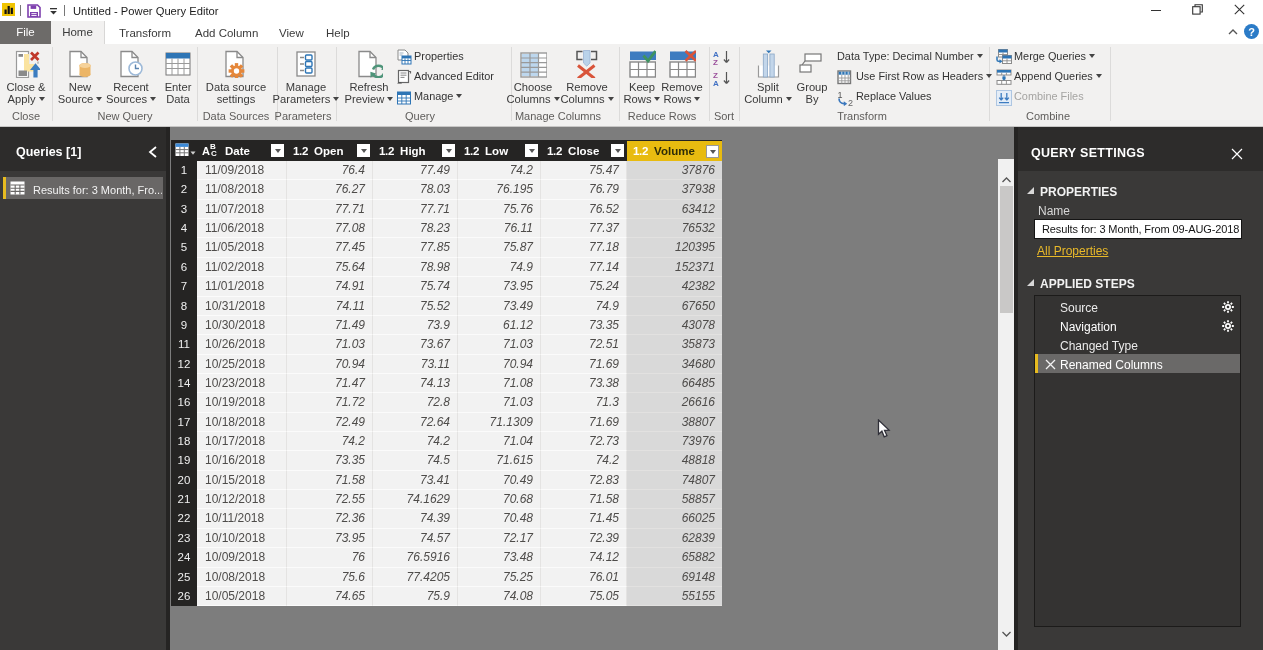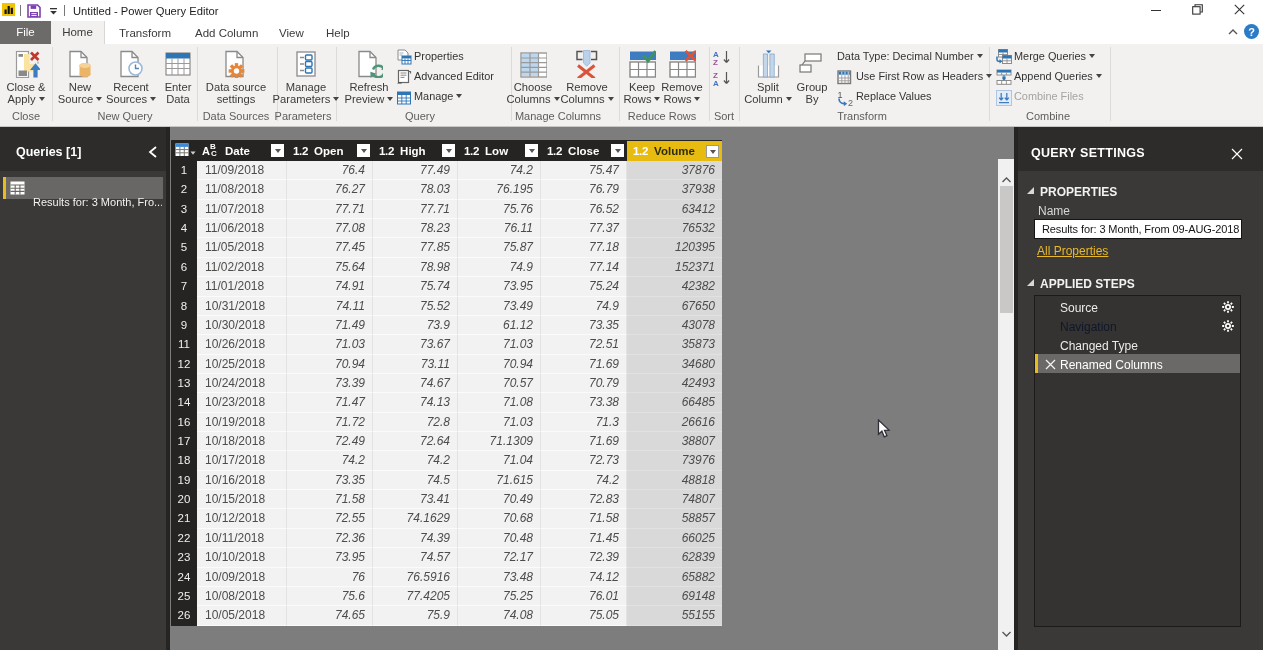--- a/index.html
+++ b/index.html
@@ -281,21 +281,21 @@
 <div class="a" style="left:16px;top:145px;font-size:12.5px;font-weight:bold;color:#fff">Queries [1]</div>
 <svg class="a" style="left:148px;top:146px" width="10" height="12">
 <path d="M8 1 L2 6 L8 11" fill="none" stroke="#fff" stroke-width="1.8"></path>
   </svg>
 <div class="a" style="left:3px;top:177px;width:160px;height:22px;background:#696766"></div>
 <div class="a" style="left:3px;top:177px;width:3px;height:22px;background:#e7bb20"></div>
 <svg class="a" style="left:10px;top:181px" width="15" height="14" viewBox="0 0 15 14">
 <rect x="0.5" y="0.5" width="14" height="13" fill="#fff"></rect>
 <path d="M0.5 4 h14 M0.5 7.2 h14 M0.5 10.4 h14 M5.2 4 v9.5 M9.9 4 v9.5" stroke="#696766" stroke-width="1.1"></path>
 </svg>
-<div class="a" style="left:33px;top:196px;font-size:11px;color:#f2f2f2;white-space:nowrap;width:129px;overflow:hidden">Results for: 3 Month, Fro...</div>
+<div class="a" style="left:33px;top:184px;font-size:11px;color:#f2f2f2;white-space:nowrap;width:129px;overflow:hidden">Results for: 3 Month, Fro...</div>
 <div class="a" style="left:171px;top:140px;display:flex">
     <div class="hcell" style="width:26px">
       <svg width="21" height="15" viewBox="0 0 21 15" style="margin-left:4px">
         <rect x="0.5" y="0.5" width="13" height="12.5" fill="#fff"></rect>
         <rect x="0.5" y="0.5" width="13" height="3.4" fill="#3c8ad8"></rect>
         <path d="M0.5 6.6 h13 M0.5 9.8 h13 M4.9 3.9 v9.1 M9.3 3.9 v9.1" stroke="#777" stroke-width="1"></path>
         <path d="M15.5 8.5 h5 l-2.5 3.2 z" fill="#cfcfcf"></path>
       </svg>
     </div>
     <div class="hcell" style="width:90px">
@@ -437,29 +437,20 @@
       <div class="cell num vol" style="width:95px;line-height:18px">35873</div>
     </div>
     <div style="display:flex;height:19.36px">
       <div class="cell rn" style="width:26px;line-height:19px">12</div>
       <div class="cell dt" style="width:90px;line-height:18px">10/25/2018</div>
       <div class="cell num" style="width:86px;line-height:18px">70.94</div>
       <div class="cell num" style="width:85px;line-height:18px">73.11</div>
       <div class="cell num" style="width:83px;line-height:18px">70.94</div>
       <div class="cell num" style="width:86px;line-height:18px">71.69</div>
       <div class="cell num vol" style="width:95px;line-height:18px">34680</div>
-    </div>
-    <div style="display:flex;height:19.36px">
-      <div class="cell rn" style="width:26px;line-height:19px">13</div>
-      <div class="cell dt" style="width:90px;line-height:18px">10/24/2018</div>
-      <div class="cell num" style="width:86px;line-height:18px">73.39</div>
-      <div class="cell num" style="width:85px;line-height:18px">74.67</div>
-      <div class="cell num" style="width:83px;line-height:18px">70.57</div>
-      <div class="cell num" style="width:86px;line-height:18px">70.79</div>
-      <div class="cell num vol" style="width:95px;line-height:18px">42493</div>
     </div>
     <div style="display:flex;height:19.36px">
       <div class="cell rn" style="width:26px;line-height:19px">14</div>
       <div class="cell dt" style="width:90px;line-height:18px">10/23/2018</div>
       <div class="cell num" style="width:86px;line-height:18px">71.47</div>
       <div class="cell num" style="width:85px;line-height:18px">74.13</div>
       <div class="cell num" style="width:83px;line-height:18px">71.08</div>
       <div class="cell num" style="width:86px;line-height:18px">73.38</div>
       <div class="cell num vol" style="width:95px;line-height:18px">66485</div>
     </div>
@@ -590,21 +581,21 @@
 <div class="a" style="left:1060px;top:300.8px;font-size:12px;color:#ebebeb">Source</div>
 <svg class="a" style="left:1222px;top:301.3px" width="12" height="12" viewBox="0 0 12 12">
     <g fill="#fff">
       <circle cx="6" cy="6" r="3"></circle>
       <g stroke="#fff" stroke-width="1.8">
         <path d="M6 2.2 v-2 M6 9.8 v2 M2.2 6 h-2 M9.8 6 h2 M3.3 3.3 L1.9 1.9 M8.7 8.7 l1.4 1.4 M8.7 3.3 l1.4 -1.4 M3.3 8.7 L1.9 10.1"></path>
       </g>
       <circle cx="6" cy="6" r="1.3" fill="#343332"></circle>
     </g>
   </svg>
-<div class="a" style="left:1060px;top:319.9px;font-size:12px;color:#0f172a">Navigation</div>
+<div class="a" style="left:1060px;top:319.9px;font-size:12px;color:#ffffff">Navigation</div>
 <svg class="a" style="left:1222px;top:320.4px" width="12" height="12" viewBox="0 0 12 12">
     <g fill="#fff">
       <circle cx="6" cy="6" r="3"></circle>
       <g stroke="#fff" stroke-width="1.8">
         <path d="M6 2.2 v-2 M6 9.8 v2 M2.2 6 h-2 M9.8 6 h2 M3.3 3.3 L1.9 1.9 M8.7 8.7 l1.4 1.4 M8.7 3.3 l1.4 -1.4 M3.3 8.7 L1.9 10.1"></path>
       </g>
       <circle cx="6" cy="6" r="1.3" fill="#343332"></circle>
     </g>
   </svg>
 <div class="a" style="left:1060px;top:339.0px;font-size:12px;color:#ebebeb">Changed Type</div>

